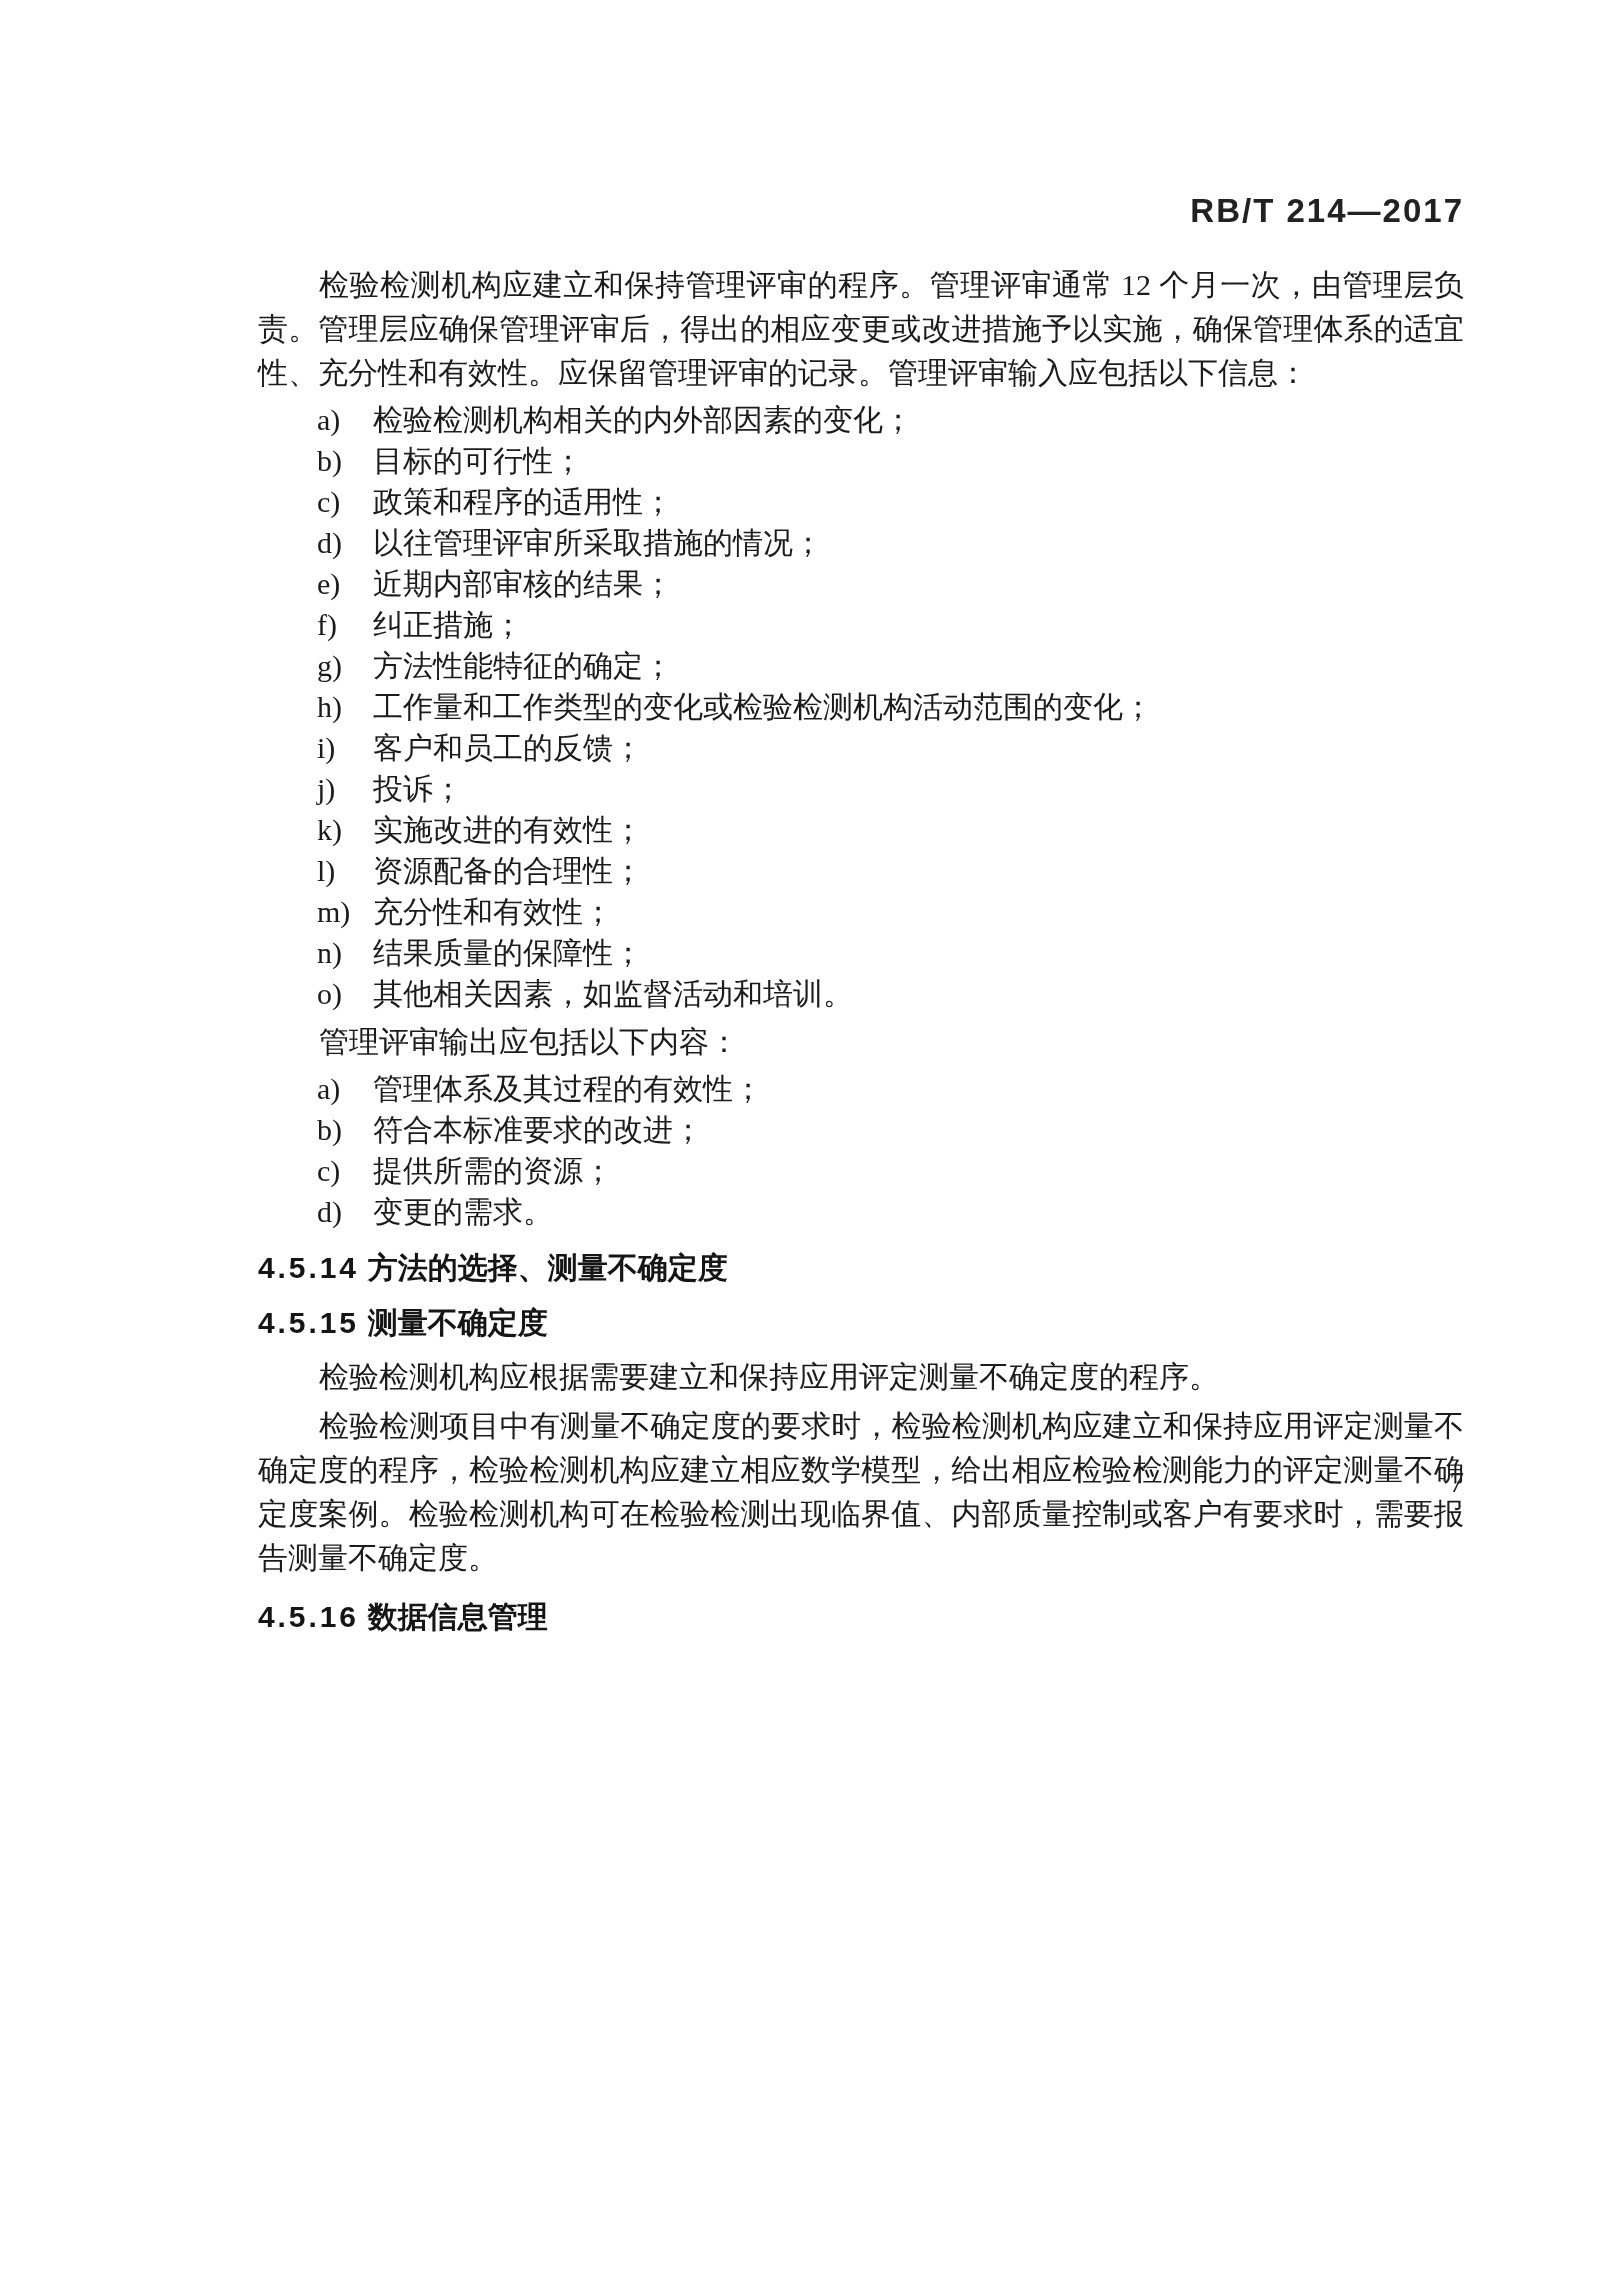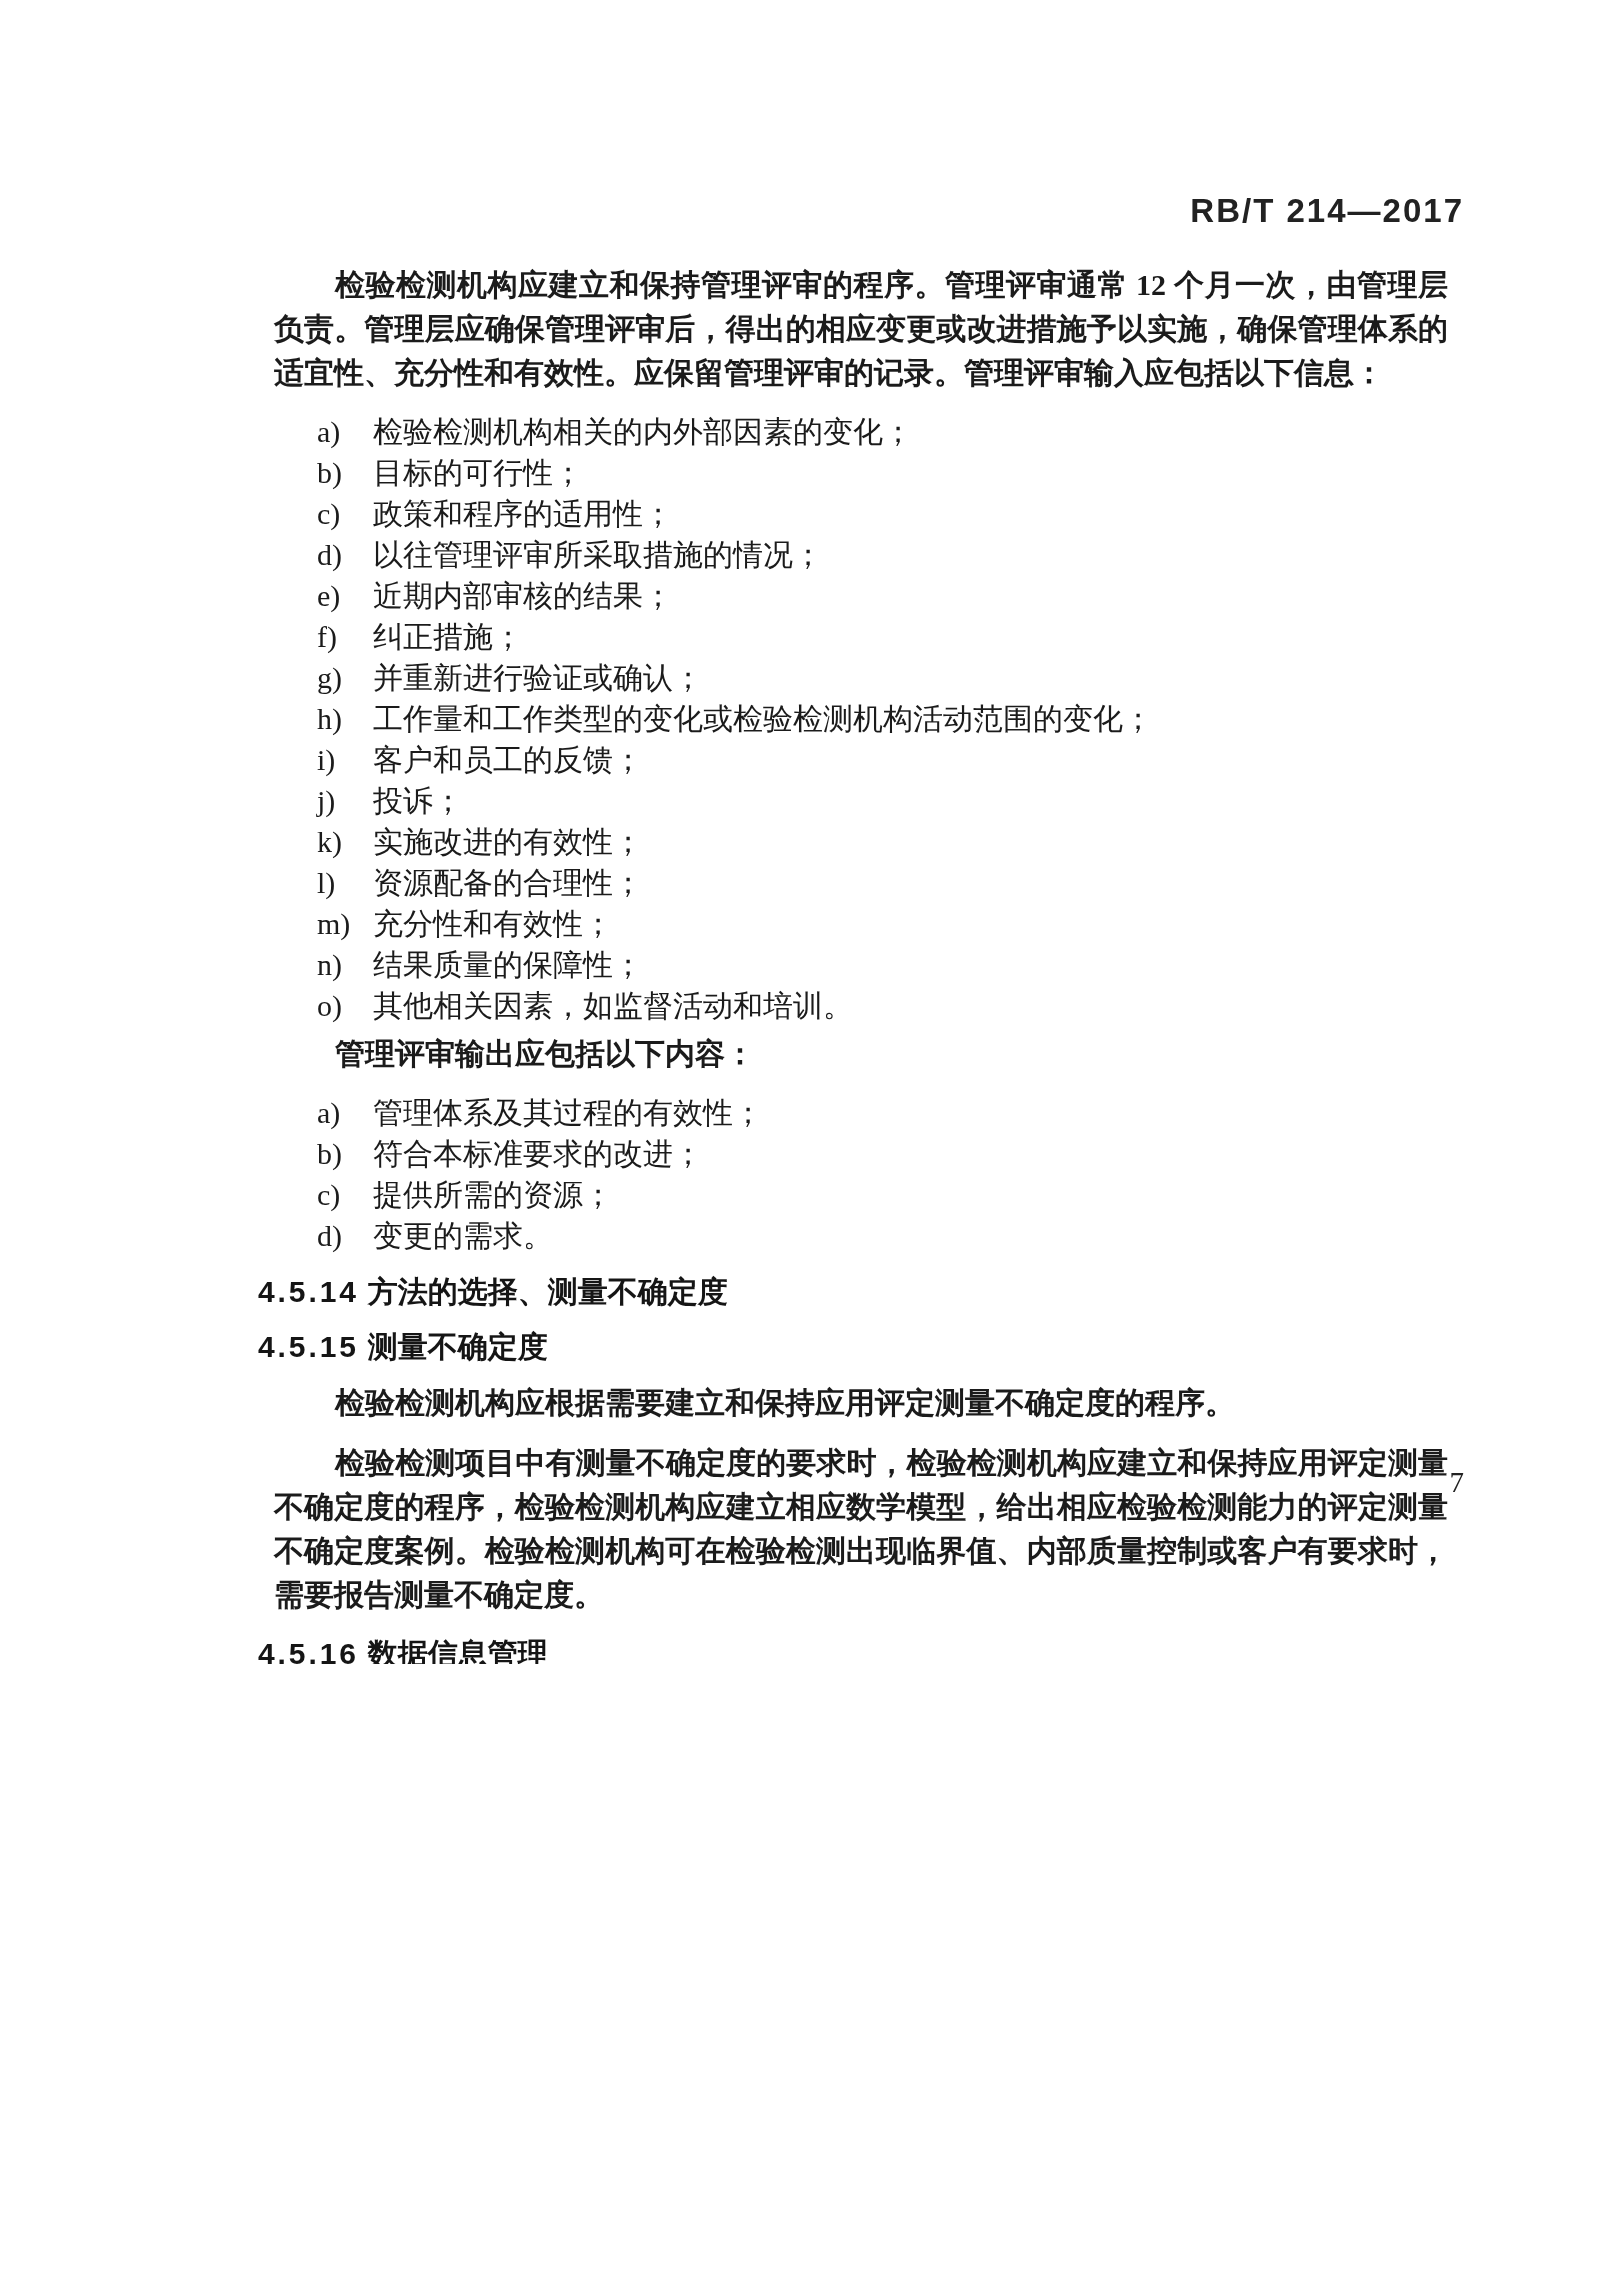--- a/index.html
+++ b/index.html
@@ -27,25 +27,24 @@
     font-size: 33px;
     font-weight: bold;
     letter-spacing: 2px;
     margin: 0 0 33px 0;
     font-family: "Liberation Sans", "DejaVu Sans", sans-serif;
     color: #222;
   }
   .para {
     font-size: 30px;
     line-height: 44px;
-    margin: 16px;
+    margin: 0;
     text-align: justify;
     text-align-last: left;
     text-indent: 61px;
-    font-weight: bold;
   }
   .gap-top { margin-top: 5.9px; }
   .list { margin: 3.9px 0 0 0; }
   .list-item {
     display: flex;
     font-size: 30px;
     line-height: 41px;
     padding-left: 59px;
   }
   .list-item .marker {
@@ -102,21 +101,21 @@
       <div class="list-item">
           <span class="marker">e)</span>
           <span class="item-text">近期内部审核的结果；</span>
         </div>
       <div class="list-item">
           <span class="marker">f)</span>
           <span class="item-text">纠正措施；</span>
         </div>
       <div class="list-item">
           <span class="marker">g)</span>
-          <span class="item-text">并重新进行验证或确认；</span>
+          <span class="item-text">方法性能特征的确定；</span>
         </div>
       <div class="list-item">
           <span class="marker">h)</span>
           <span class="item-text">工作量和工作类型的变化或检验检测机构活动范围的变化；</span>
         </div>
       <div class="list-item">
           <span class="marker">i)</span>
           <span class="item-text">客户和员工的反馈；</span>
         </div>
       <div class="list-item">

